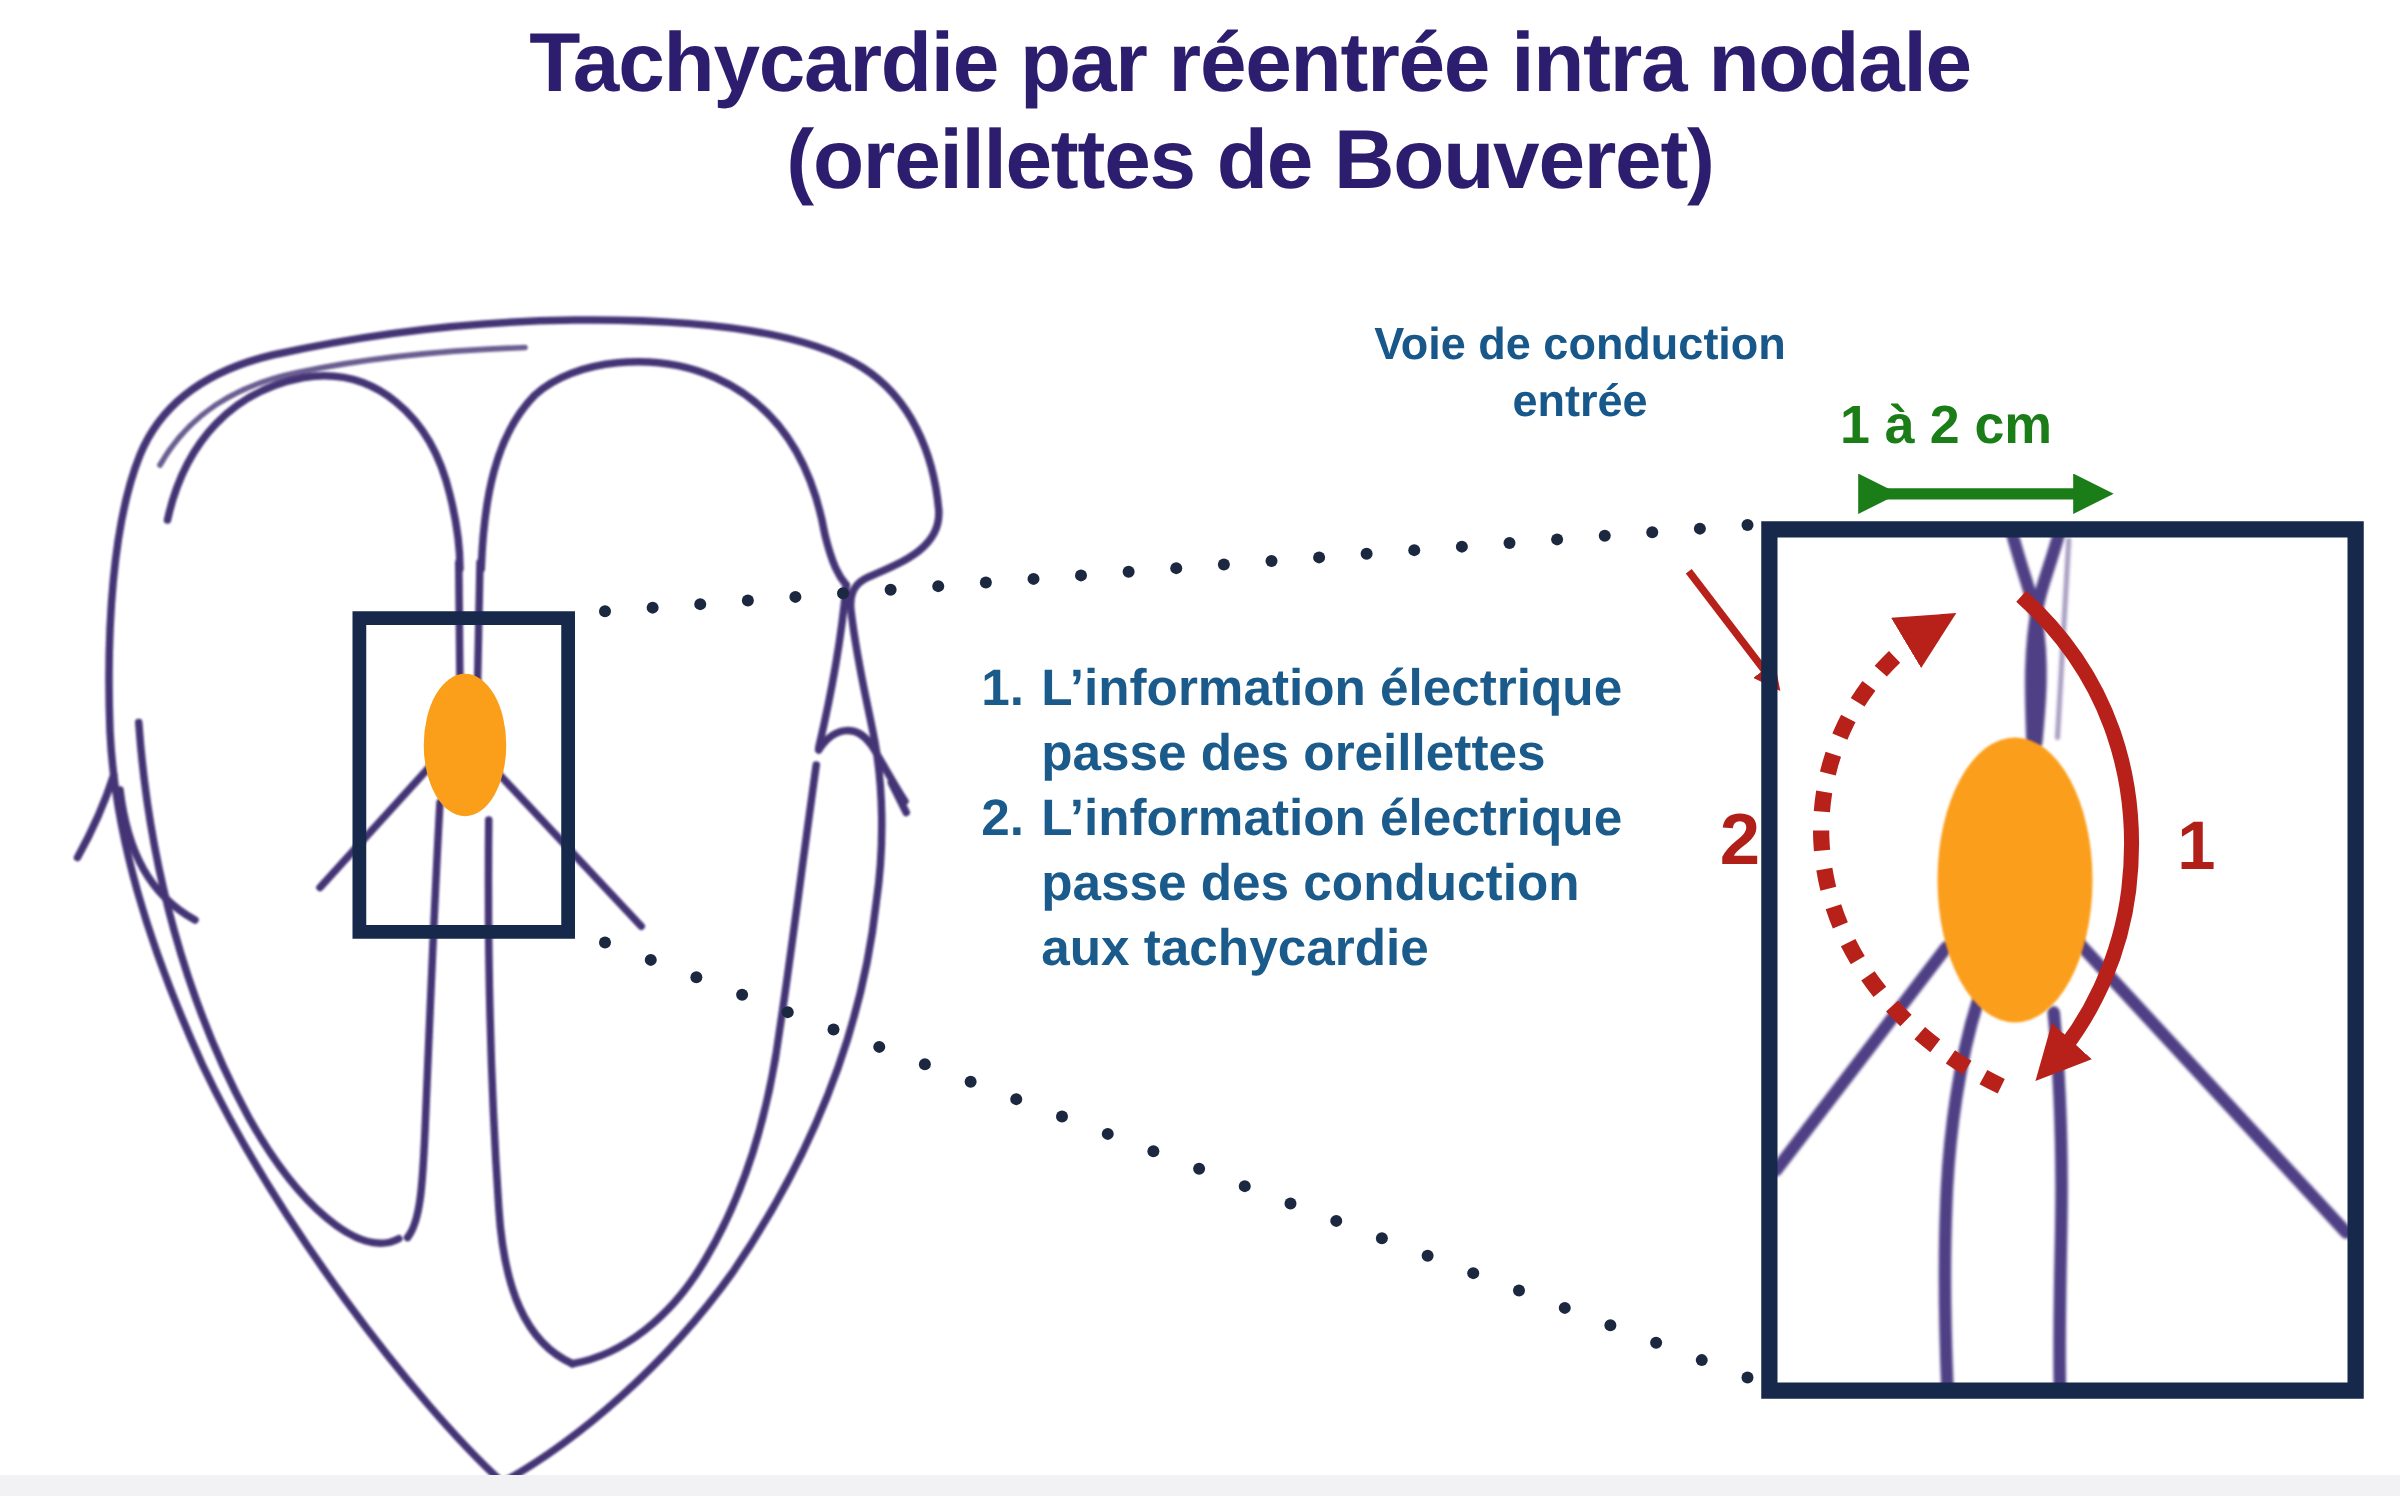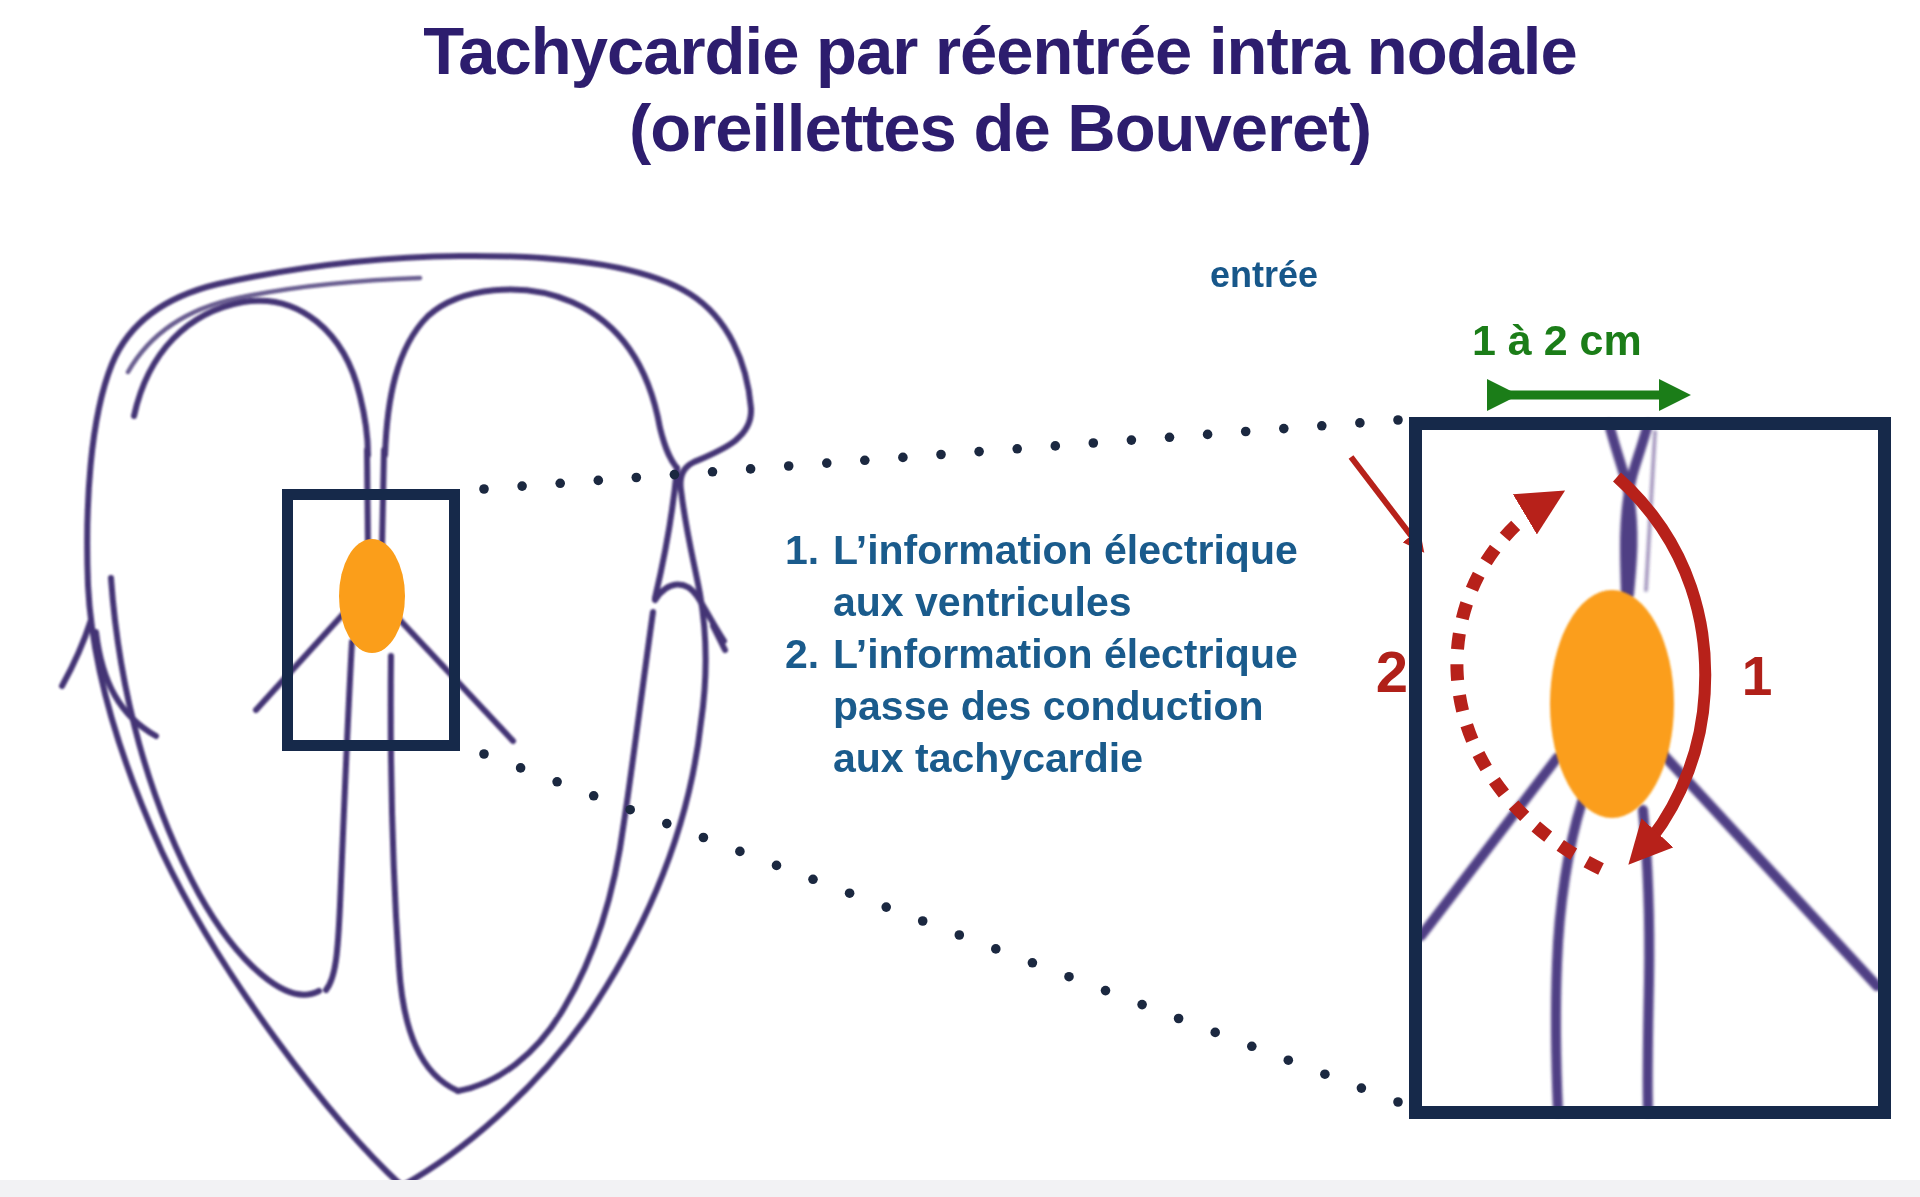--- a/index.html
+++ b/index.html
@@ -151,31 +151,32 @@
 
     <line x1="1506" y1="395" x2="1678" y2="395" stroke="#1b7d18" stroke-width="9" marker-start="url(#head-green)" marker-end="url(#head-green)"></line>
   </svg>
 
   <div id="title-block" class="abs">
     <div>Tachycardie par réentrée intra nodale</div>
     <div>(oreillettes de Bouveret)</div>
   </div>
 
   <div id="annotation-block" class="abs">
+    <div>Voie de conduction</div>
     <div>entrée</div>
   </div>
 
   <div id="measure-label" class="abs">1 à 2 cm</div>
 
   <div id="steps-block" class="abs">
     <div class="step">
       <span class="step-num">1.</span>
       <span>
         <div>L’information électrique</div>
-        <div>aux ventricules</div>
+        <div>passe des oreillettes</div>
       </span>
     </div>
     <div class="step">
       <span class="step-num">2.</span>
       <span>
         <div>L’information électrique</div>
         <div>passe des conduction</div>
         <div>aux tachycardie</div>
       </span>
     </div>

